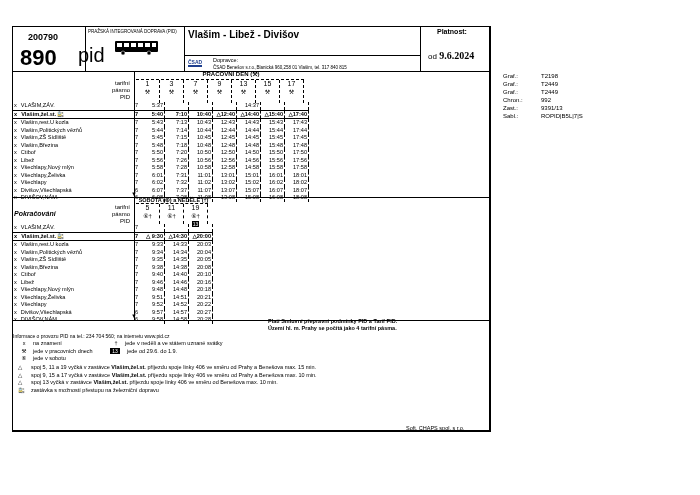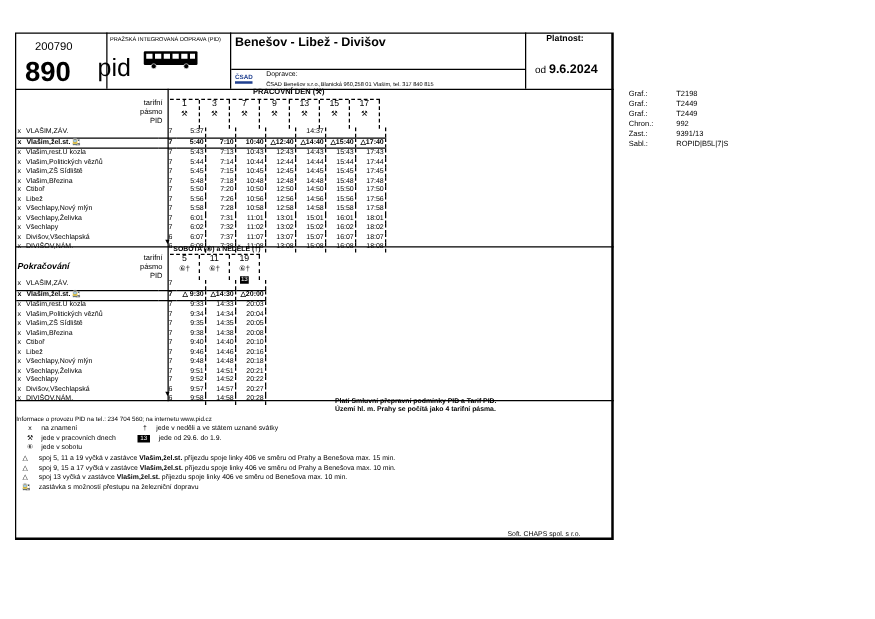--- a/index.html
+++ b/index.html
@@ -3,27 +3,27 @@
 <meta charset="utf-8">
 <style>
   html, body { margin:0; padding:0; background:#fff; }
   body { width:700px; height:495px; position:relative; font-family:"Liberation Sans", sans-serif; color:#000; overflow:hidden; }
   .abs { position:absolute; }
   .frame { left:12px; top:26px; width:479px; height:406px; border:1px solid #000; border-right:2px solid #000; border-bottom:2px solid #000; box-sizing:border-box; }
   .hline { position:absolute; height:0; border-top:1px solid #000; }
   .vline { position:absolute; width:0; border-left:1px solid #000; }
   .t6 { font-size:6px; line-height:7px; }
   .t5 { font-size:5px; line-height:6px; }
-  .num-id { font-size:9px; font-weight:normal; }
+  .num-id { font-size:9px; font-weight:bold; }
   .num-line { font-size:22px; font-weight:bold; letter-spacing:0px; }
   .pid { font-size:20px; }
   .route { font-size:10px; font-weight:bold; }
   .valid-lbl { font-size:7px; font-weight:bold; }
   .valid-val { font-size:8px; }
-  .valid-val b { font-size:10px; }
+  .valid-val b { font-size:10px;font-family:Liberation Serif, serif; }
   .meta-row { display:flex; font-size:6px; line-height:8px; }
   .meta-row .k { width:38px; }
   table.tt { border-collapse:collapse; position:absolute; font-size:5.6px; line-height:7.5px; }
   table.tt td { padding:0 1px; white-space:nowrap; height:7.5px; }
   .stop { width:112px; }
   .zone { width:10px; text-align:right; padding-right:3px!important; }
   .time { width:21px; text-align:right; border-right:1px dashed #000; }
   .bold td { font-weight:bold; border-top:1px solid #000; border-bottom:1px solid #000; }
   .hdr { text-align:center; font-weight:bold; font-size:6px; line-height:7px; }
   .tnum { text-align:center; font-size:7px; line-height:8px; }
@@ -53,21 +53,21 @@
     <rect x="10" y="3" width="5" height="4" fill="#fff"></rect>
     <rect x="17" y="3" width="5" height="4" fill="#fff"></rect>
     <rect x="24" y="3" width="5" height="4" fill="#fff"></rect>
     <rect x="31" y="3" width="5" height="4" fill="#fff"></rect>
     <rect x="38" y="3" width="4" height="4" fill="#fff"></rect>
     <circle cx="9" cy="13" r="2" fill="#000" stroke="#fff" stroke-width="0.5"></circle>
     <circle cx="35" cy="13" r="2" fill="#000" stroke="#fff" stroke-width="0.5"></circle>
   </svg>
 </div>
 
-<div class="abs route" style="left:188px;top:29px;">Benešov - Libež - Divišov</div>
+<div class="abs route" style="left:188px;top:29px;">Vlašim - Libež - Divišov</div>
 <div class="abs" style="left:188px;top:59px;font-size:5px;font-weight:bold;color:#1f3f8f;border-bottom:2px solid #1f3f8f;line-height:6px;">ČSAD</div>
 <div class="abs t6" style="left:213px;top:57px;font-size:5.5px;">Dopravce:</div>
 <div class="abs t5" style="left:213px;top:65px;font-size:4.5px;">ČSAD Benešov s.r.o.,Blanická 960,258 01 Vlašim, tel. 317 840 815</div>
 
 <div class="abs valid-lbl" style="left:437px;top:28px;">Platnost:</div>
 <div class="abs valid-val" style="left:428px;top:50px;">
   <span>od</span>
   <b>9.6.2024</b>
 </div>
 

